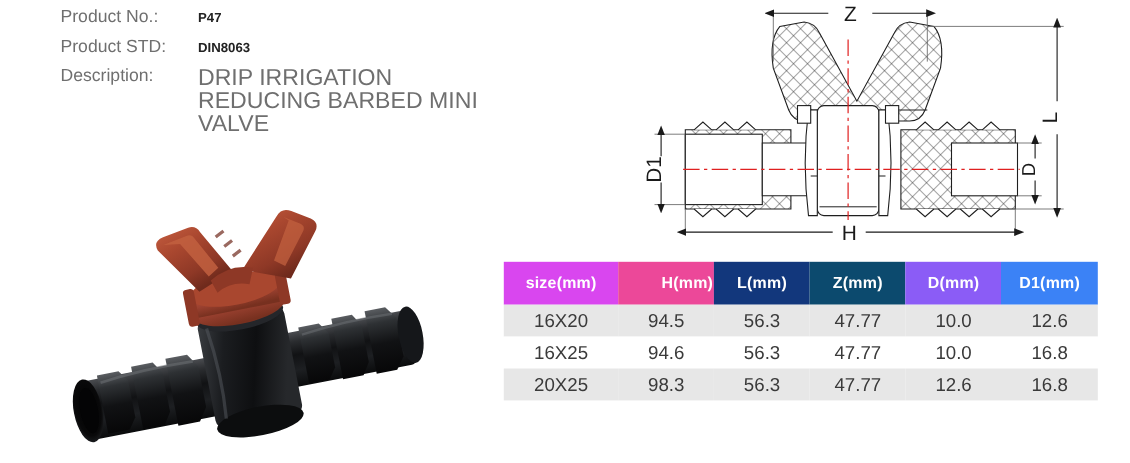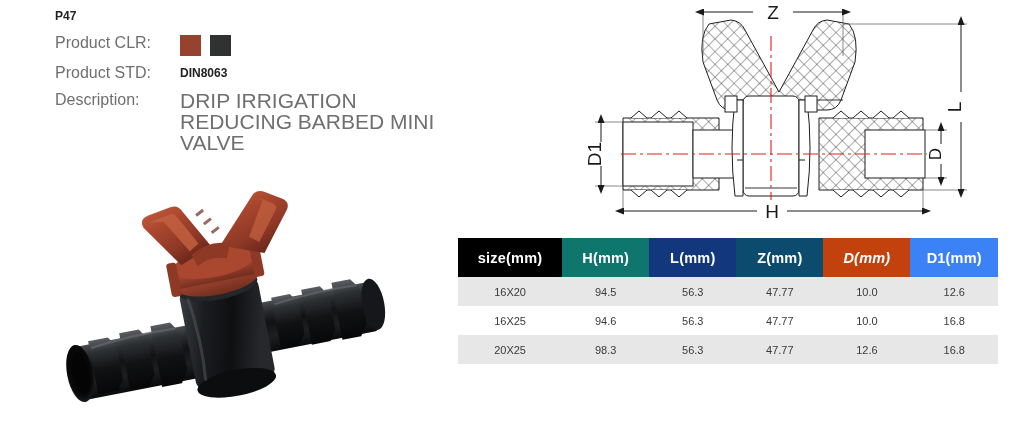--- a/index.html
+++ b/index.html
@@ -43,45 +43,39 @@
     border-collapse:collapse;
   }
   .spec-table th{
     background:#12377c;color:#ffffff;
     font-size:14.5px;font-weight:bold;
     height:37px;text-align:center;vertical-align:middle;
     letter-spacing:.2px;
   }
   .spec-table td{
     height:27px;text-align:center;vertical-align:middle;
-    font-size:11px;color:#3a3a3a;
+    font-size:17px;color:#3a3a3a;
   }
   .spec-table tbody tr:nth-child(odd) td{background:#e7e7e7;}
   .spec-table tbody tr:nth-child(even) td{background:#ffffff;}
   .col-size{width:104px;}
   .col-d{width:87px;}
 </style>
 </head>
 <body>
 
 <div class="sheet">
 
   <div class="spec-list">
 
     <div class="spec-row">
+      <div class="spec-label">Product No.:</div>
       <div class="spec-value">P47</div>
     </div>
 
-    <div class="spec-row">
-      <div class="spec-label">Product CLR:</div>
-      <div class="swatches">
-        <span class="swatch" id="sw0" style="background: rgb(150, 66, 47);"></span>
-        <span class="swatch" id="sw1" style="background: rgb(47, 50, 49);"></span>
-      </div>
-    </div>
 
     <div class="spec-row">
       <div class="spec-label">Product STD:</div>
       <div class="spec-value">DIN8063</div>
     </div>
 
     <div class="spec-row">
       <div class="spec-label">Description:</div>
       <div class="spec-value desc">DRIP IRRIGATION REDUCING BARBED MINI VALVE</div>
     </div>
@@ -274,25 +268,25 @@
         <text x="386" y="107" text-anchor="middle" transform="rotate(-90 386 107)">L</text>
         <text x="366" y="154" text-anchor="middle" font-size="17" transform="rotate(-90 366 154)">D</text>
         <text x="26" y="154" text-anchor="middle" transform="rotate(-90 26 154)">D1</text>
       </g>
     </svg>
   </div>
 
   <table class="spec-table">
     <thead>
       <tr>
-        <th class="col-size" style="background: #000000; text-align: center;">size(mm)</th>
-        <th class="col-d" style="background: #0f766e;">H(mm)</th>
+        <th class="col-size" style="background: #d946ef; text-align: center;">size(mm)</th>
+        <th class="col-d" style="background: #ec4899; text-align: right;">H(mm)</th>
         <th class="col-d" style="background: rgb(18, 55, 124);">L(mm)</th>
         <th class="col-d" style="background: #0c4a6e;">Z(mm)</th>
-        <th class="col-d" style="background: #c2410c; font-style: italic;">D(mm)</th>
+        <th class="col-d" style="background: #8b5cf6;">D(mm)</th>
         <th class="col-d" style="background: #3b82f6;">D1(mm)</th>
       </tr>
     </thead>
     <tbody>
       <tr>
         <td>16X20</td>
         <td>94.5</td>
         <td>56.3</td>
         <td>47.77</td>
         <td>10.0</td>

